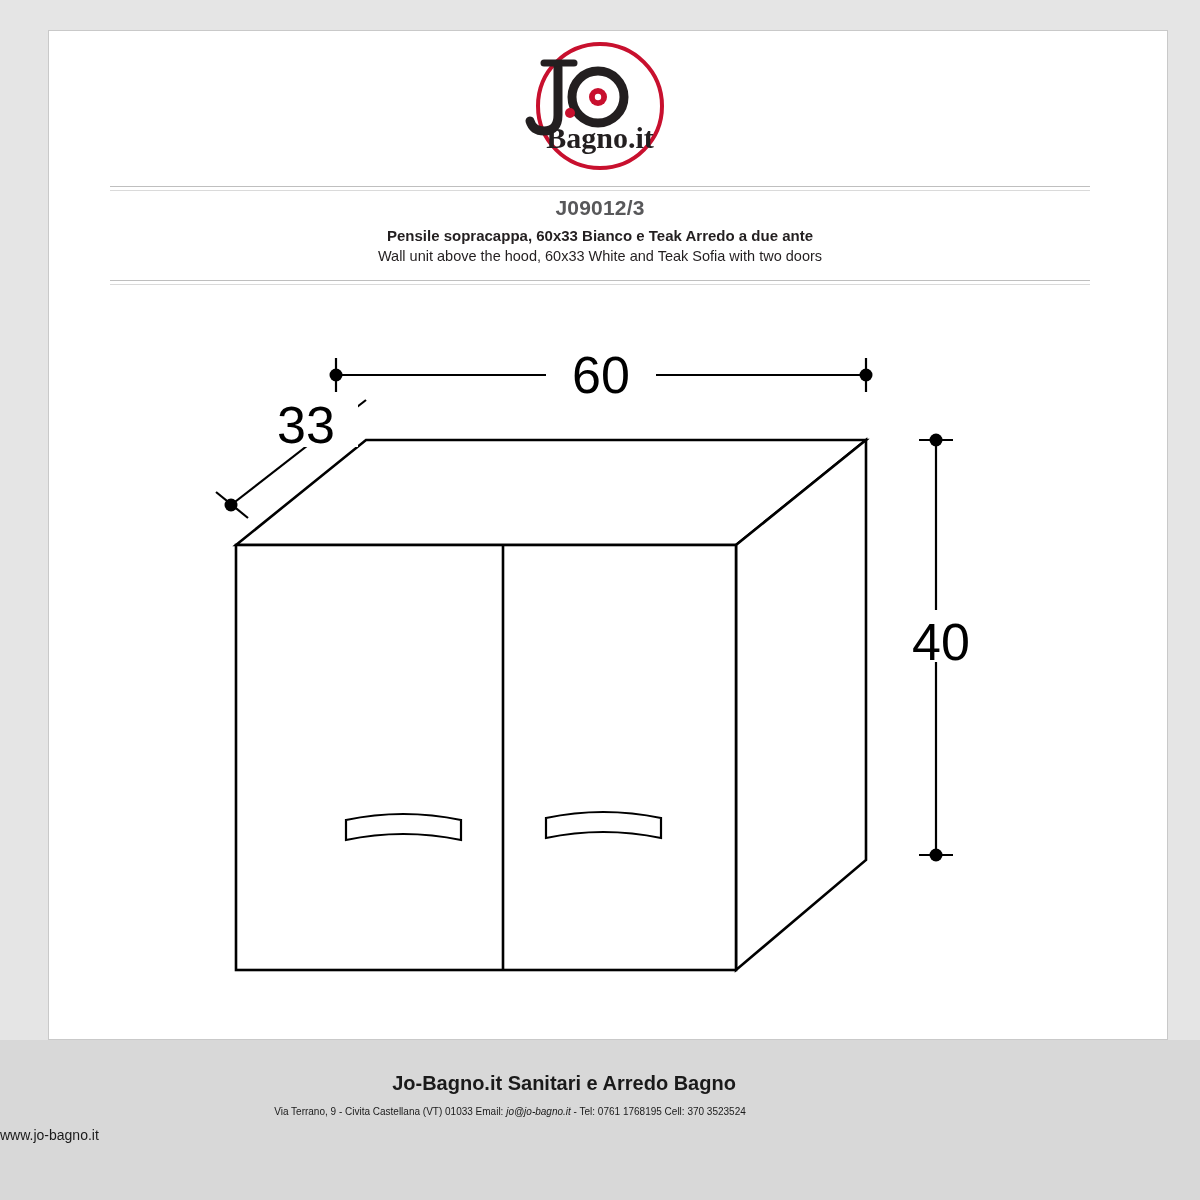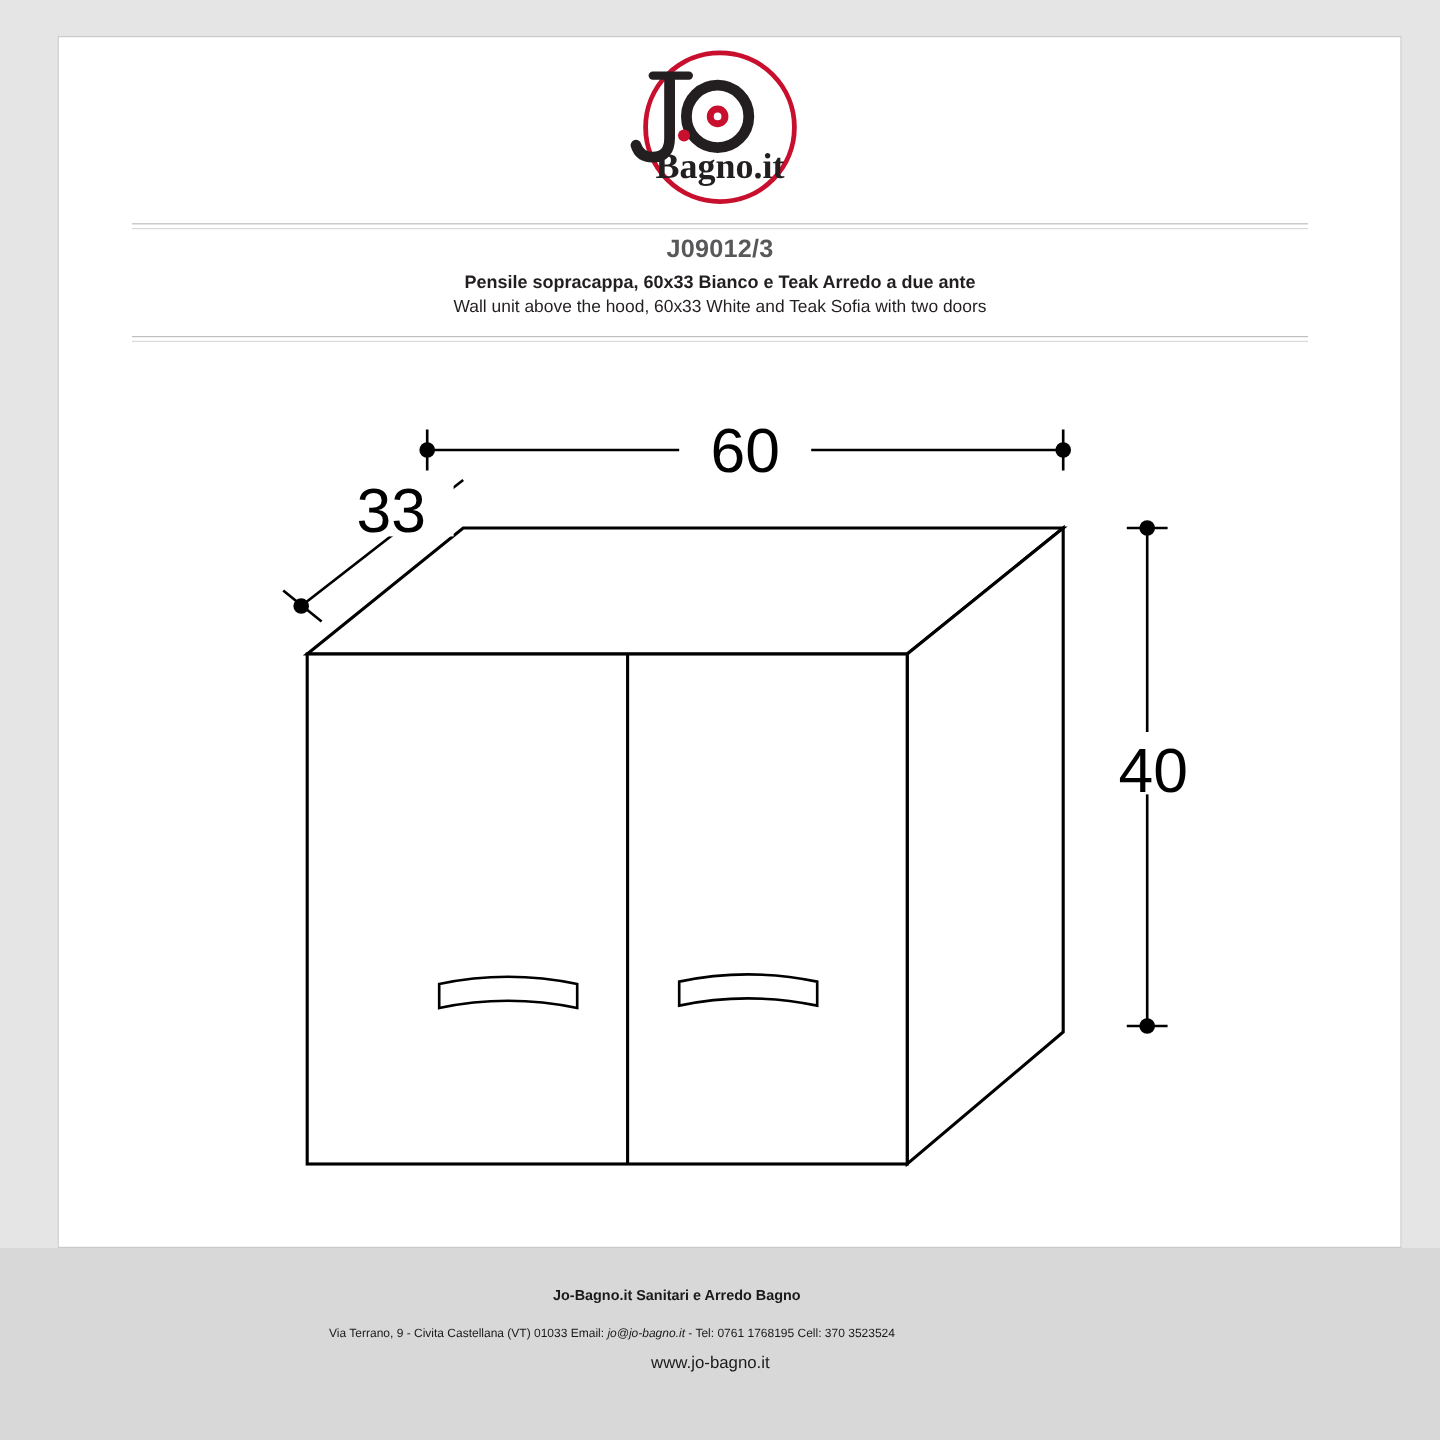--- a/index.html
+++ b/index.html
@@ -92,62 +92,61 @@
     width: 1200px;
     text-align: center;
     font-size: 14.5px;
     font-weight: normal;
     color: #231f20;
   }
 
   
   .drawing {
     position: absolute;
-    left: 156px;
+    left: 136px;
     top: 320px;
     width: 900px;
     height: 700px;
   }
 
   
   .footer {
     position: absolute;
     left: 0;
     top: 1040px;
     width: 1200px;
     height: 160px;
     background: #d8d8d8;
   }
   .footer-title {
     position: absolute;
     top: 1072px;
     left: 0;
     width: 1128px;
     text-align: center;
-    font-size: 12px;
+    font-size: 20px;
     font-weight: bold;
     color: #1a1a1a;
   }
   .footer-line1 {
     position: absolute;
     top: 1106px;
     left: 0;
     width: 996px;
     text-align: center;
     font-size: 10px;
     color: #1a1a1a;
     margin-left: 12px;
   }
   .footer-line1 .em { font-style: italic; }
   .footer-line2 {
     position: absolute;
     top: 1127px;
     left: 0;
     width: 1184px;
-    text-align: center;
     font-size: 14px;
     color: #1a1a1a;
   }
 </style>
 </head>
 <body>
 
 <div class="page">
 
   <div class="sheet-border"></div>

